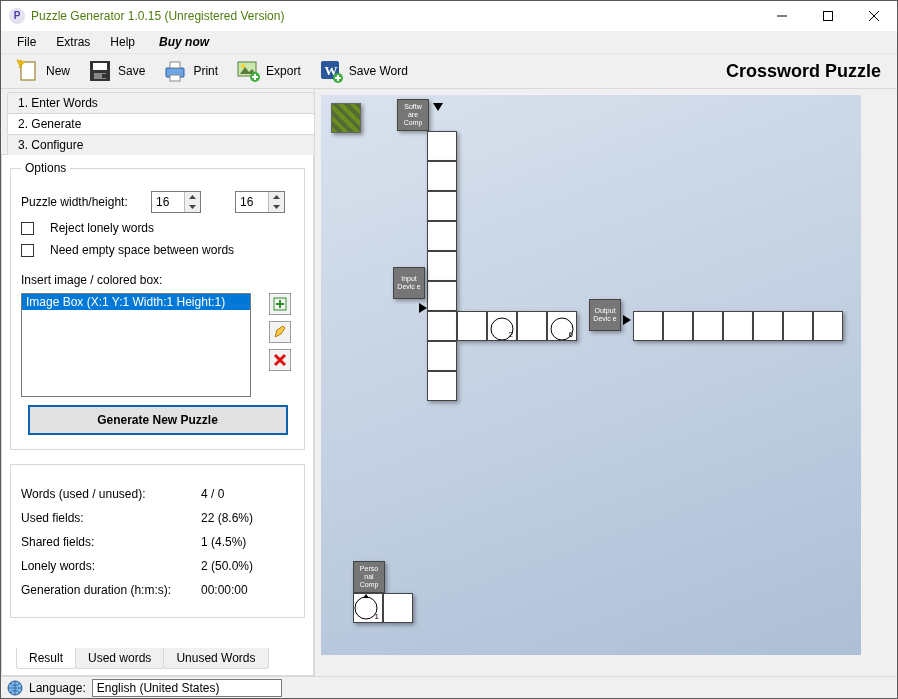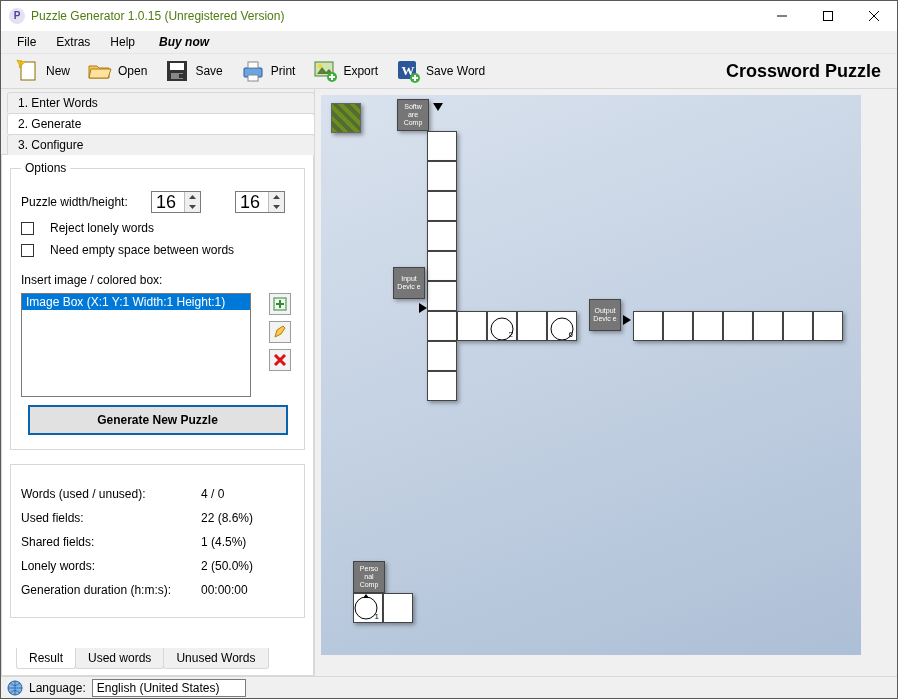--- a/index.html
+++ b/index.html
@@ -30,21 +30,21 @@
   .tabs-top .tab { padding:3px 10px; border:1px solid #d8d8d8; border-bottom:none; background:#f0f0f0; margin-right:-1px; border-top-left-radius:3px; border-top-right-radius:3px; position:relative; top:1px; }
   .tabs-top .tab.active { background:#fff; z-index:2; }
   .tabs-top + .panel { background:#fff; border:1px solid #d8d8d8; border-top:1px solid #d8d8d8; flex:1; display:flex; flex-direction:column; padding:4px 8px; margin:0 0 0 0; }
   
   fieldset.options { border:1px solid #d8d8d8; padding:10px 10px 10px 10px; margin:2px 0 10px 0; }
   fieldset.options legend { padding:0 4px; }
   .row { display:flex; align-items:center; gap:10px; margin:6px 0; }
   label.field-label { width:120px; }
   
   .spin { display:inline-flex; border:1px solid #7a7a7a; height:22px; width:50px; background:#fff; }
-  .spin input { border:none; width:32px; text-align:left; padding:1px 4px; font-family:inherit; font-size:18px; outline:none; }
+  .spin input { border:none; width:32px; text-align:left; padding:1px 4px; font-family:inherit; font-size:12px; outline:none; }
   .spin .spin-btns { display:flex; flex-direction:column; width:16px; border-left:1px solid #bdbdbd; }
   .spin .spin-btns .sbtn { flex:1; display:flex; align-items:center; justify-content:center; background:#efefef; }
   .spin .spin-btns .sbtn svg{ width:7px; height:4px; }
   
   .chk { display:flex; align-items:center; gap:16px; margin:8px 0; }
   .chk .box { width:13px; height:13px; border:1px solid #333; background:#fff; }
   
   .img-list { border:1px solid #7a7a7a; width:230px; height:104px; background:#fff; overflow:auto; }
   .img-list .sel { background:#0078d7; color:#fff; padding:1px 4px; }
   .list-side-btns { display:flex; flex-direction:column; gap:6px; margin-left:8px; }
@@ -56,21 +56,21 @@
   .stats .row { margin:10px 0; gap:0; }
   .stats .row .k { width:180px; }
   .stats .row .v { }
   
   .tabs-bottom { display:flex; padding:0 6px 2px 6px; }
   .tabs-bottom .tab { padding:3px 12px; border:1px solid #d8d8d8; border-top:none; background:#f0f0f0; margin-right:-1px; border-bottom-left-radius:3px; border-bottom-right-radius:3px; }
   .tabs-bottom .tab.active { background:#fff; }
   
   .statusbar { height:22px; border-top:1px solid #d8d8d8; display:flex; align-items:center; padding:8px 6px; gap:6px; background:#f0f0f0; }
   .statusbar .globe { width:16px; height:16px; }
-  .statusbar input.lang { border:1px solid #7a7a7a; height:18px; padding:1px 4px; width:154px; font-family:inherit; font-size:12px; }
+  .statusbar input.lang { border:1px solid #7a7a7a; height:18px; padding:1px 4px; width:190px; font-family:inherit; font-size:12px; }
   
   .canvas-bg { position:absolute; top:6px; left:6px; width:540px; height:560px; background:linear-gradient(160deg,#d9e2ee 0%, #adbfd6 100%); }
   .thumb { position:absolute; width:30px; height:30px; border:1px solid #666; box-shadow:2px 2px 4px rgba(0,0,0,.4); background:
     repeating-linear-gradient(45deg,#6b8e23 0 4px,#556b2f 4px 8px); }
   .cell { position:absolute; width:30px; height:30px; background:#fff; border:1px solid #444; box-shadow:2px 2px 4px rgba(0,0,0,.35); }
   .clue { position:absolute; width:32px; height:32px; background:#767676; color:#fff; font-size:7px; line-height:8px; text-align:center; display:flex; align-items:center; justify-content:center; border:1px solid #444; box-shadow:2px 2px 4px rgba(0,0,0,.35); padding:1px; }
   .tri-down { position:absolute; width:0;height:0;border-left:5px solid transparent;border-right:5px solid transparent;border-top:8px solid #000; }
   .tri-right { position:absolute; width:0;height:0;border-top:5px solid transparent;border-bottom:5px solid transparent;border-left:8px solid #000; }
   .circ-num { position:absolute; font-size:8px; }
   html,body { height:100%; }
@@ -110,29 +110,20 @@
 
   <div class="toolbar">
     <div class="tool-btn">
       <span class="ico">
         <svg viewBox="0 0 26 26">
             <rect x="6" y="4" width="14" height="18" fill="#fff" stroke="#8a6d00"></rect>
             <polygon points="2,2 8,5 5,8 2,2 10,4 4,10 6,2 6,10" fill="#ffd21f" stroke="#cc9a00" stroke-width="0.5"></polygon>
           </svg>
       </span>
       <span>New</span>
-    </div>
-    <div class="tool-btn">
-      <span class="ico">
-        <svg viewBox="0 0 26 26">
-            <path d="M2 8 h8 l2 2 h10 v10 H2 Z" fill="#f7c65c" stroke="#b07d14"></path>
-            <path d="M4 11 h20 l-3 9 H2 Z" fill="#ffe29b" stroke="#b07d14"></path>
-          </svg>
-      </span>
-      <span>Open</span>
     </div>
     <div class="tool-btn">
       <span class="ico">
         <svg viewBox="0 0 26 26">
             <rect x="3" y="3" width="20" height="20" fill="#333"></rect>
             <rect x="6" y="5" width="14" height="7" fill="#fff"></rect>
             <rect x="7" y="15" width="12" height="6" fill="#888"></rect>
             <rect x="15" y="16" width="4" height="4" fill="#333"></rect>
           </svg>
       </span>

